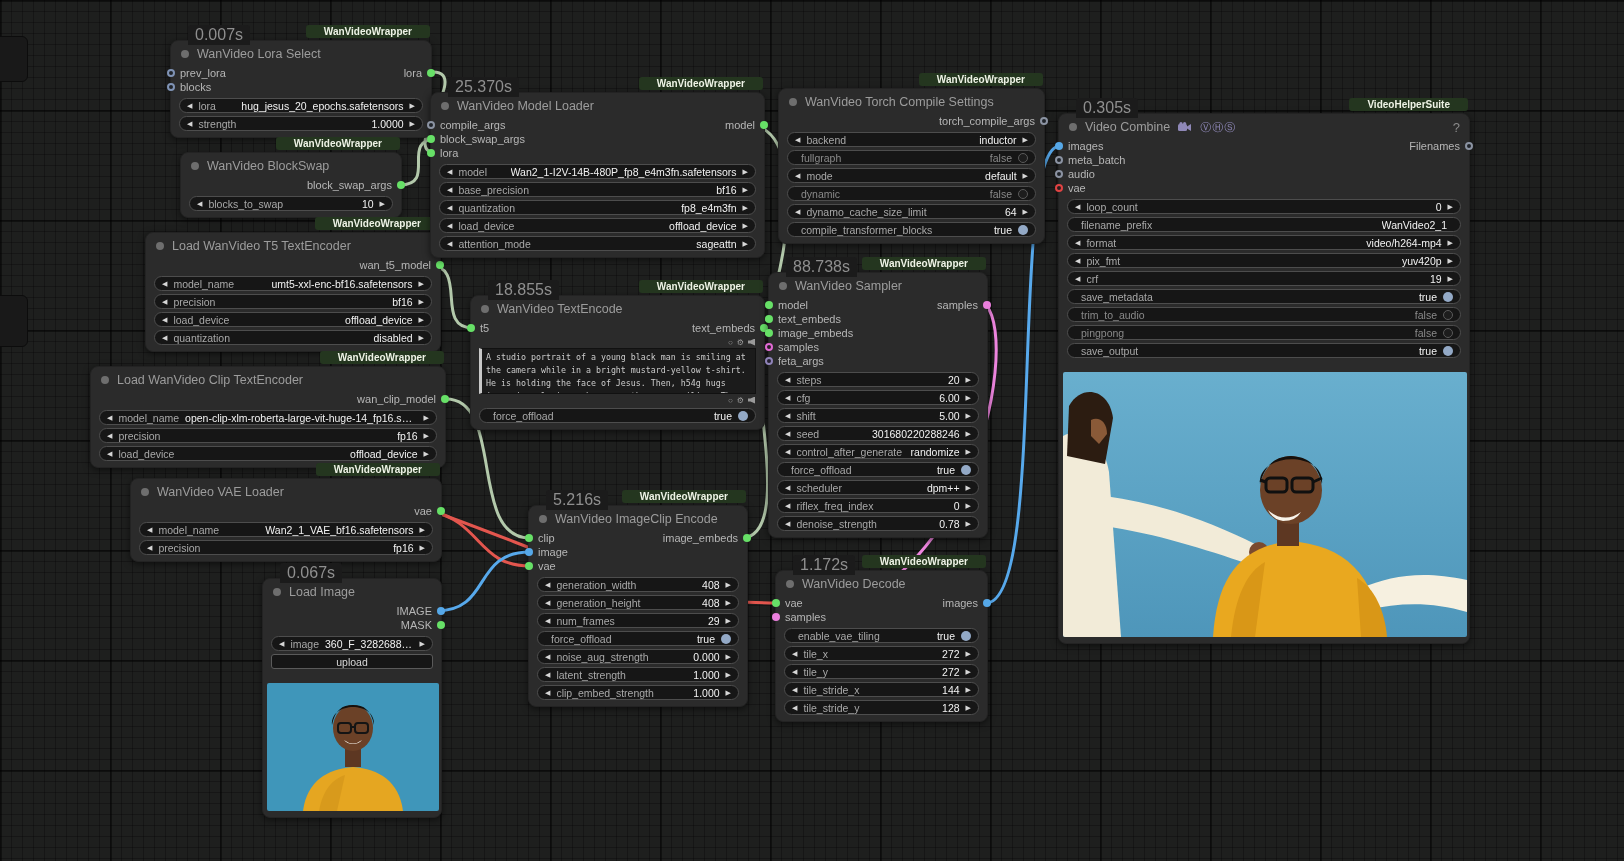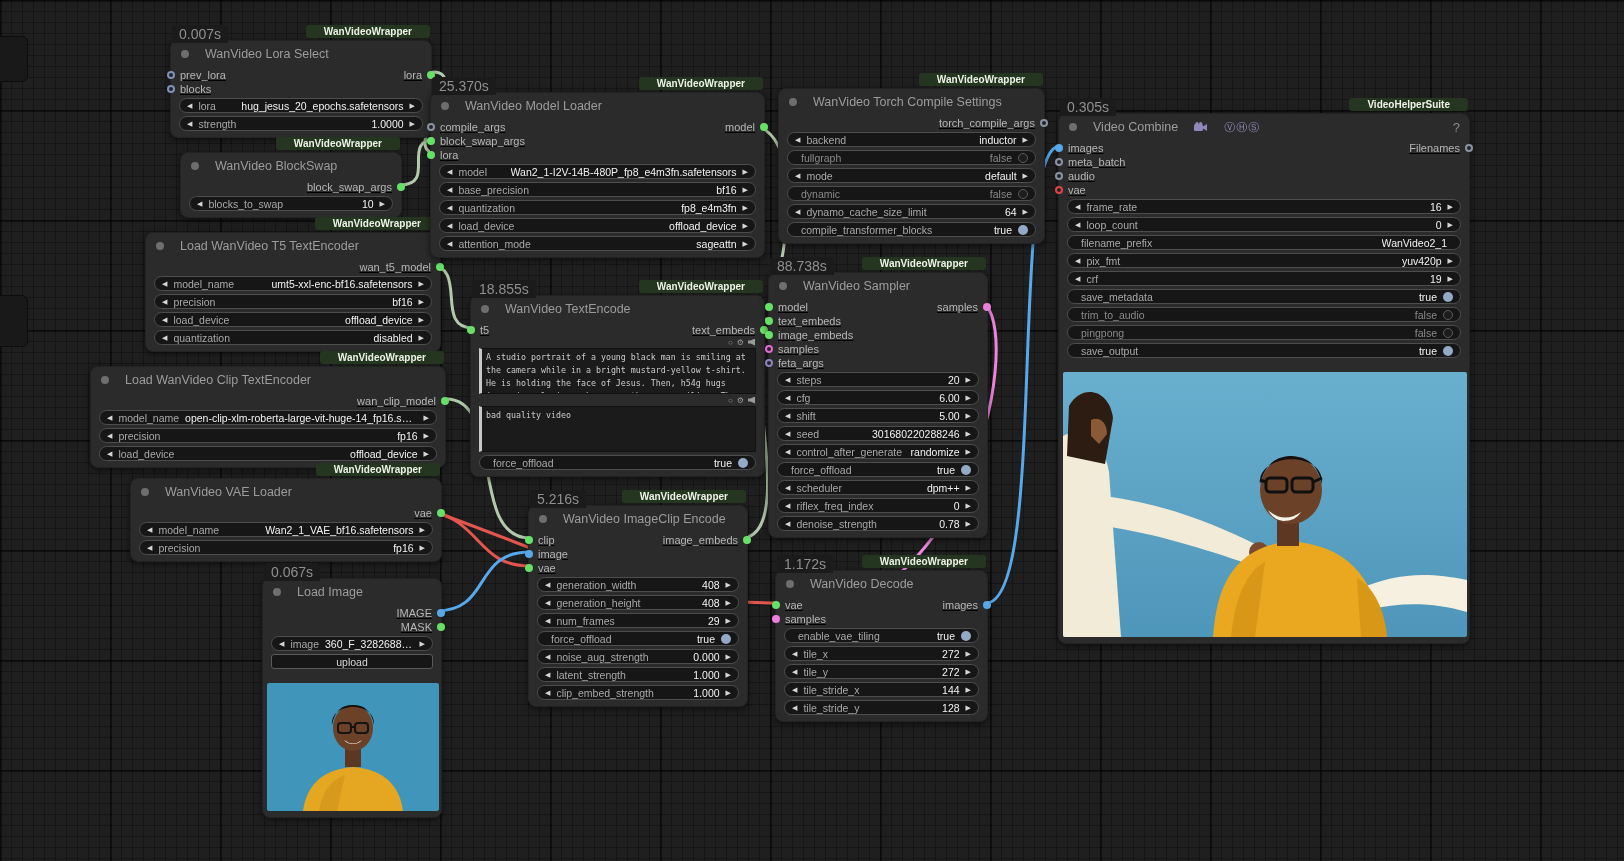--- a/index.html
+++ b/index.html
@@ -15,36 +15,36 @@
     background-size:11px 11px,11px 11px,110px 110px,110px 110px;
   }
   #links{position:absolute;left:0;top:0;z-index:1;pointer-events:none;}
   .node{position:absolute;z-index:2;}
   .n-card{
     background:#2b2b2b;border:1px solid #232323;border-radius:8px;
     box-shadow:0 2px 7px rgba(0,0,0,.55);
     padding-bottom:6px;position:relative;
   }
   .n-badge{
-    position:absolute;top:-15px;left:2px;background:#1b1b1b;color:#8f8f8f;
-    font-size:14px;padding:1px 7px;border-radius:3px 3px 0 0;z-index:3;
+    position:absolute;top:-15px;left:18px;background:#1b1b1b;color:#8f8f8f;
+    font-size:16px;padding:1px 7px;border-radius:3px 3px 0 0;z-index:3;
   }
   .n-tag{
     position:absolute;top:-15px;right:2px;background:#24361f;color:#eef3e6;
     font-size:10px;font-weight:bold;padding:1px 18px;border-radius:3px;z-index:3;
   }
   .n-title{
-    display:flex;align-items:center;gap:16px;height:26px;padding:0 10px;
+    display:flex;align-items:center;gap:8px;height:26px;padding:0 10px;
     color:#9c9c9c;font-size:12.5px;white-space:nowrap;
   }
   .t-dot{width:8px;height:8px;border-radius:50%;background:#6e6e6e;flex:0 0 auto;}
   .t-cam{display:inline-flex;align-items:center;}
   .t-circ{color:#8f88b8;font-size:11px;letter-spacing:1px;}
   .n-help{position:absolute;right:9px;top:6px;color:#8a8a8a;font-size:13px;}
-  .srow{display:flex;justify-content:space-between;align-items:flex-end;height:14px;padding:0 8px;text-decoration:underline;}
+  .srow{display:flex;justify-content:space-between;align-items:flex-start;height:14px;padding:0 8px;}
   .sin,.sout{display:flex;align-items:center;gap:5px;color:#b6b6b6;font-size:11px;white-space:nowrap;}
   .pin{width:8px;height:8px;border-radius:50%;flex:0 0 auto;box-sizing:border-box;}
   .sin .pin{margin-left:-12px;}
   .sout .pin{margin-right:-12px;}
   .pin.green{background:#67e067;}
   .pin.blue{background:#56a8e8;}
   .pin.pink{background:#ea7fdc;}
   .pin.ring{background:#20242a;border:2px solid #8b93a2;}
   .pin.ringBlue{background:#20242a;border:2px solid #7f93b5;}
   .pin.ringRed{background:#2a1d1d;border:2px solid #e04343;}
@@ -412,21 +412,20 @@
           <span>○</span>
           <span>⚙</span>
           <span class="spk"></span>
         </div>
         <div class="ta">A studio portrait of a young black man is smiling at the camera while in a bright mustard-yellow t-shirt. He is holding the face of Jesus. Then, h54g hugs jesus in a loving embrace as they are smiling. The background subtly changes as they begin to hug.</div>
         <div class="ta-icons">
           <span>○</span>
           <span>⚙</span>
           <span class="spk"></span>
         </div>
-        <div class="ta">bad quality video</div>
         <div class="widget">
           <span class="w-label">force_offload</span>
           <span class="w-sp"></span>
           <span class="w-value">true</span>
           <span class="w-toggle on"></span>
         </div>
       </div>
       <div class="n-badge">18.855s</div>
       <div class="n-tag">WanVideoWrapper</div>
     </div>
@@ -781,36 +780,36 @@
         </div>
         <div class="srow">
           <div class="sin">
             <span class="pin ringRed"></span>
             <span>vae</span>
           </div>
           <div class="sout"></div>
         </div>
         <div class="widget">
           <span class="w-arrow">◀</span>
-          <span class="w-label">frame_rate</span>
-          <span class="w-sp"></span>
-          <span class="w-value">16</span>
-          <span class="w-arrow">▶</span>
-        </div>
-        <div class="widget">
-          <span class="w-arrow">◀</span>
           <span class="w-label">loop_count</span>
           <span class="w-sp"></span>
           <span class="w-value">0</span>
           <span class="w-arrow">▶</span>
         </div>
         <div class="widget">
           <span class="w-label">filename_prefix</span>
           <span class="w-sp"></span>
           <span class="w-value">WanVideo2_1</span>
+        </div>
+        <div class="widget">
+          <span class="w-arrow">◀</span>
+          <span class="w-label">format</span>
+          <span class="w-sp"></span>
+          <span class="w-value">video/h264-mp4</span>
+          <span class="w-arrow">▶</span>
         </div>
         <div class="widget">
           <span class="w-arrow">◀</span>
           <span class="w-label">pix_fmt</span>
           <span class="w-sp"></span>
           <span class="w-value">yuv420p</span>
           <span class="w-arrow">▶</span>
         </div>
         <div class="widget">
           <span class="w-arrow">◀</span>

